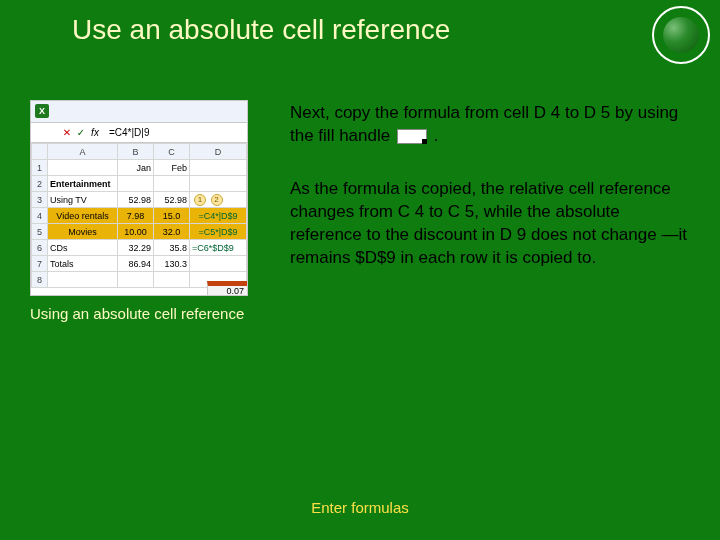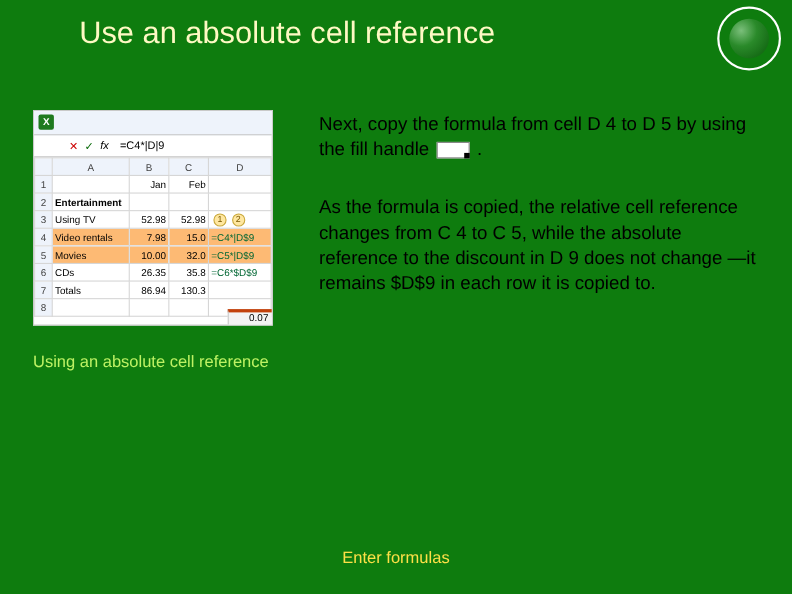--- a/index.html
+++ b/index.html
@@ -96,21 +96,21 @@
   .grid th {
     background: #eef3fb;
     text-align: center;
     color: #444;
   }
   .grid th.rowhdr {
     width: 16px;
     text-align: center;
   }
   .grid td.num { text-align: right; }
-  .grid tr.sel td { background: #fdba74; }
+  .grid tr.sel td { background: #eab308; text-align: center; }
   .callout {
     display: inline-block;
     width: 12px;
     height: 12px;
     border-radius: 50%;
     background: #ffe7a0;
     border: 1px solid #c9a83a;
     color: #7a5a00;
     font-size: 8px;
     text-align: center;
@@ -119,35 +119,35 @@
   }
   .cell-d5 { color: #063; background: #e8f4ff; }
   .cell-d6 { color: #063; }
   .xl-bottom {
     position: absolute;
     bottom: 0;
     right: 0;
     width: 40px;
     height: 14px;
     background: #f3f3f3;
-    border-top: 3px solid #c2410c;
+    border-top: 5px solid #c2410c;
     border-left: 1px solid #c9c9c9;
     font-size: 9px;
     text-align: right;
     padding-right: 3px;
     color: #000;
   }
   .caption {
     position: absolute;
-    top: 320px;
+    top: 304px;
     left: 30px;
     width: 218px;
     font-size: 15px;
     line-height: 1.35;
-    color: #bef264;
+    color: #fef9c3;
   }
   .body-copy {
     position: absolute;
     left: 290px;
     width: 400px;
     font-size: 17px;
     line-height: 1.35;
     color: #000000;
   }
   .p1 { top: 102px; }
@@ -251,21 +251,21 @@
     <tr class="sel">
       <th class="rowhdr">5</th>
       <td>Movies</td>
       <td class="num">10.00</td>
       <td class="num">32.0</td>
       <td class="cell-d5">=C5*|D$9</td>
     </tr>
     <tr>
       <th class="rowhdr">6</th>
       <td>CDs</td>
-      <td class="num">26.35</td>
+      <td class="num">32.29</td>
       <td class="num">35.8</td>
       <td class="cell-d6">=C6*$D$9</td>
     </tr>
     <tr>
       <th class="rowhdr">7</th>
       <td>Totals</td>
       <td class="num">86.94</td>
       <td class="num">130.3</td>
       <td></td>
     </tr>

